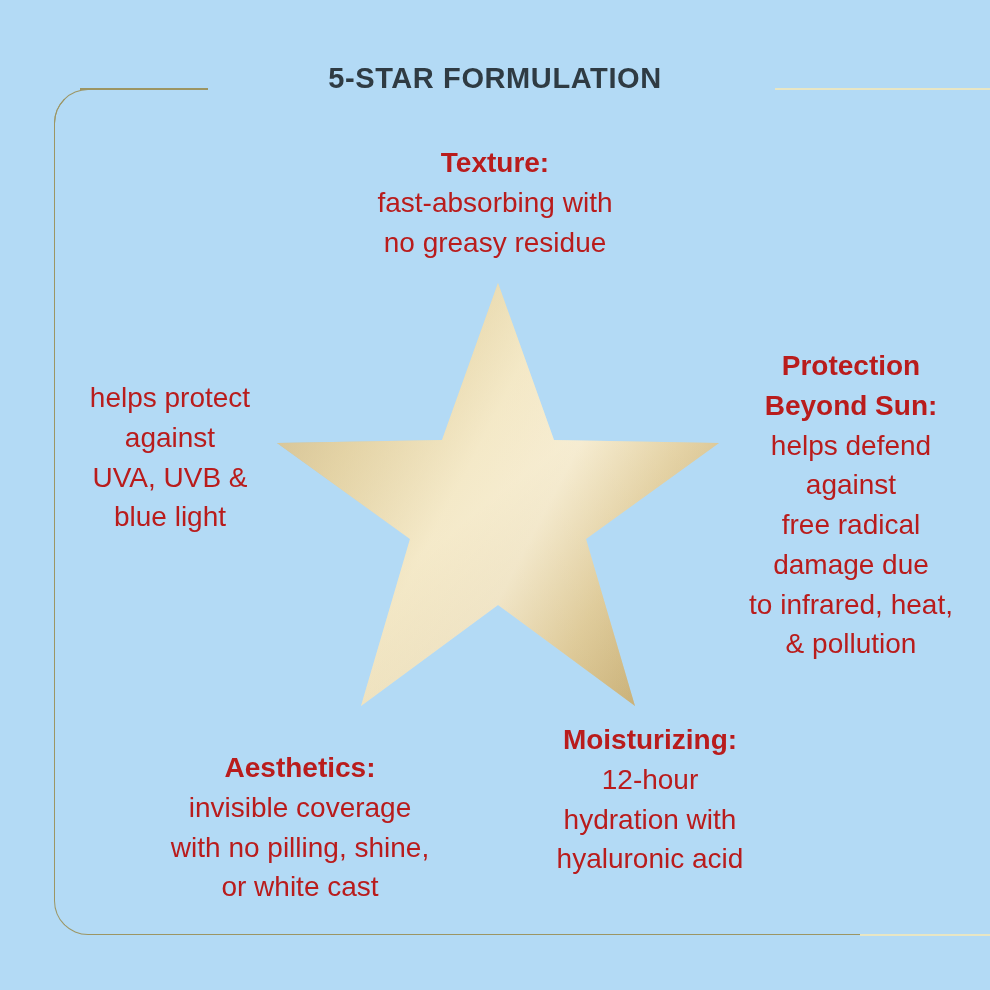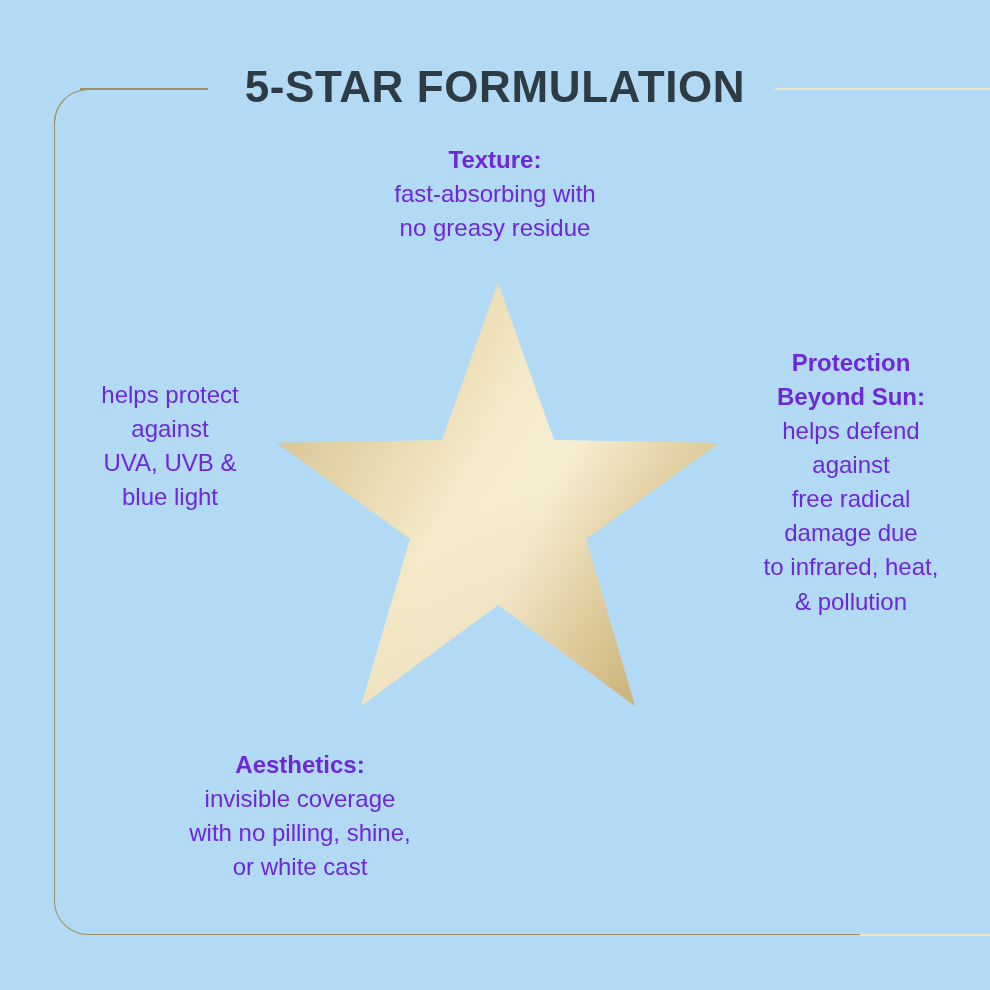--- a/index.html
+++ b/index.html
@@ -70,41 +70,41 @@
     background: #e8e6c4;
   }
 
   
   .title {
     position: absolute;
     left: 0;
     top: 62px;
     width: 990px;
     text-align: center;
-    font-size: 44px;
+    font-size: 29px;
     font-weight: bold;
     letter-spacing: 0.6px;
     color: #2f3b43;
   }
 
   
   .star-wrap {
     position: absolute;
     left: 277px;
     top: 283px;
     width: 442px;
     height: 423px;
   }
   .star-wrap svg { display: block; width: 100%; height: 100%; }
 
   
   .block {
     position: absolute;
-    color: #6d28d9;
-    font-size: 24px;
+    color: #b91c1c;
+    font-size: 28px;
     line-height: 1.42;
     text-align: center;
   }
   .block .hd {
     font-weight: bold;
     display: block;
   }
   .block .bd { display: block; }
 
   #blk-texture   { left: 285px; top: 143px;  width: 420px; }
@@ -160,14 +160,18 @@
   <div class="block" id="blk-beyond">
     <span class="hd">Protection<br>Beyond Sun:</span>
     <span class="bd">helps defend<br>against<br>free radical<br>damage due<br>to infrared, heat,<br>&amp; pollution</span>
   </div>
 
   <div class="block" id="blk-aesthetics">
     <span class="hd">Aesthetics:</span>
     <span class="bd">invisible coverage<br>with no pilling, shine,<br>or white cast</span>
   </div>
 
+  <div class="block" id="blk-moisture">
+    <span class="hd">Moisturizing:</span>
+    <span class="bd">12-hour<br>hydration with<br>hyaluronic acid</span>
+  </div>
 
 </div>
 
 </body></html>

